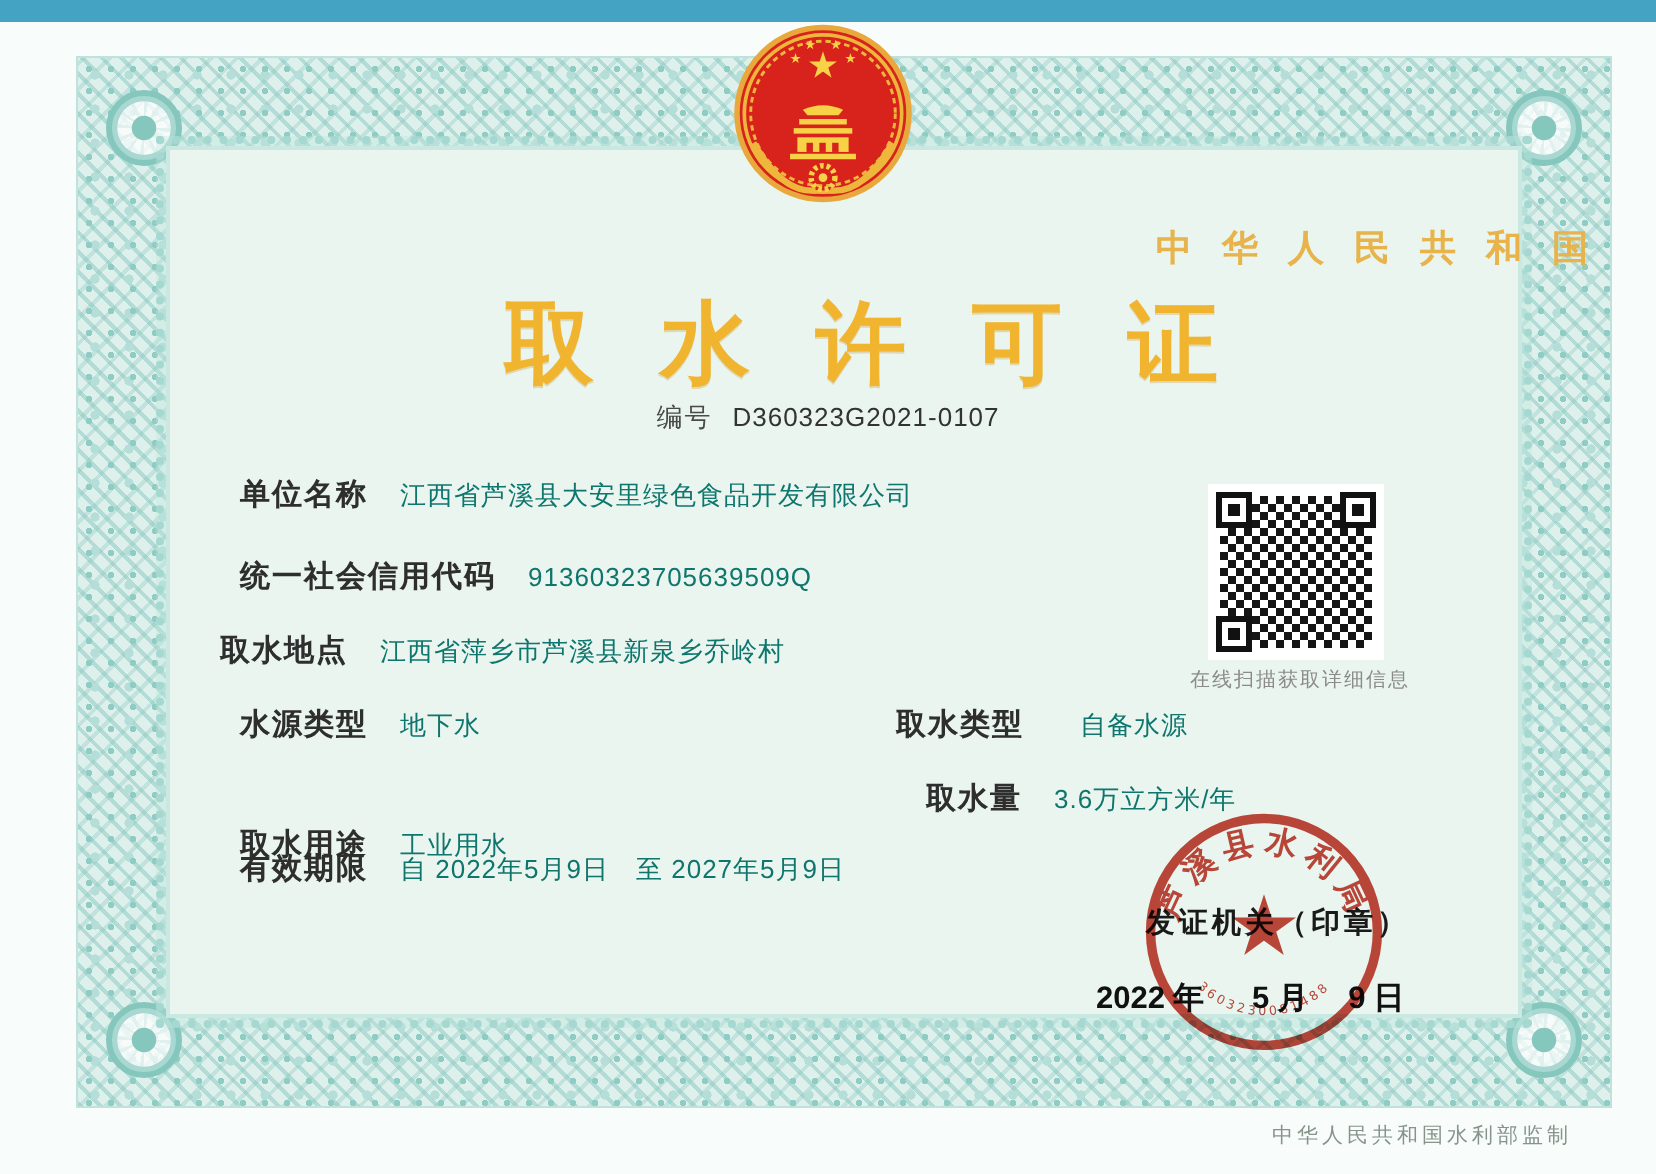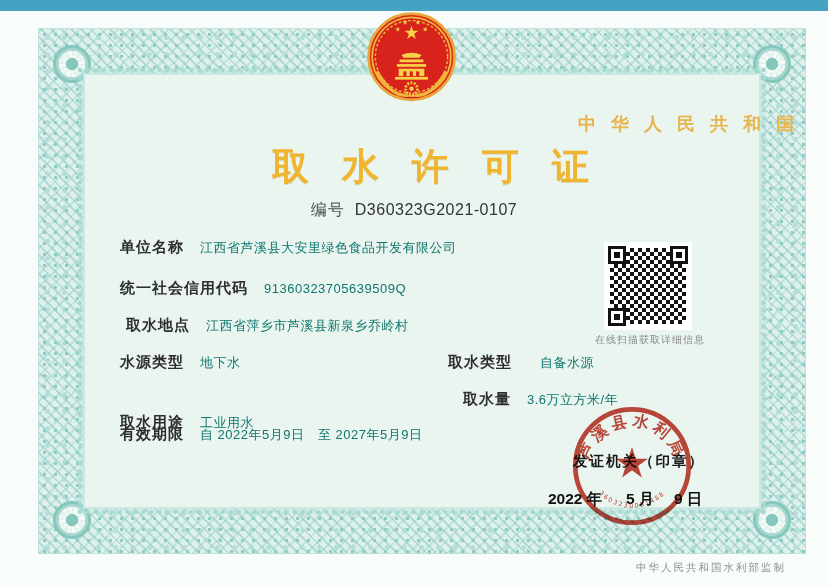--- a/index.html
+++ b/index.html
@@ -41,36 +41,36 @@
 
   
   .emblem{position:absolute;left:365px;top:11px;width:93px;height:97px;}
   .country{
     position:absolute;left:34px;top:112px;width:760px;text-align:right;
     color:#e7b34a;font-weight:bold;font-size:18px;letter-spacing:15px;padding-left:15px;
     font-family:"Liberation Sans", sans-serif;
   }
   .title{
     position:absolute;left:34px;top:142px;width:760px;text-align:center;
-    color:#f1b42e;font-weight:bold;font-size:37px;letter-spacing:33px;padding-left:33px;
+    color:#f1b42e;font-weight:bold;font-size:45px;letter-spacing:33px;padding-left:33px;
     font-family:Liberation Serif, serif;
     text-shadow:0 1px 0 rgba(190,130,20,.25);
   }
   .serial{
     position:absolute;left:34px;top:200px;width:760px;text-align:center;
-    color:#4a4a4a;font-size:16px;letter-spacing:1px;
+    color:#4a4a4a;font-size:13px;letter-spacing:1px;
   }
   .serial .num{margin-left:10px;letter-spacing:.5px;color:#333;}
 
   
   .row{position:absolute;display:flex;align-items:baseline;white-space:nowrap;}
   .row .lab{font-weight:bold;color:#2e2e2e;font-size:15px;letter-spacing:1px;}
   .row .val{margin-left:16px;color:#0f766e;font-size:13px;font-weight:400;letter-spacing:.5px;}
   .r1{left:120px;top:238px;} .r2{left:120px;top:279px;}
-  .r3{left:126px;top:316px;align-items:center;} .r4{left:120px;top:353px;}
+  .r3{left:110px;top:316px;align-items:center;} .r4{left:120px;top:353px;}
   .r5{left:120px;top:389px;margin-top:24px;} .r6{left:120px;top:425px;}
   .r4b{left:448px;top:353px;gap:12px;} .r5b{left:463px;top:390px;}
 
   
   .qr{position:absolute;left:604px;top:242px;width:88px;height:88px;background:#fff;padding:3px;box-sizing:border-box;}
   .qr-noise{
     position:absolute;left:6px;top:6px;right:6px;bottom:6px;
     background-image:
       repeating-conic-gradient(#151515 0% 25%, #ffffff 0% 50%),
       repeating-conic-gradient(rgba(0,0,0,.85) 0% 25%, rgba(255,255,255,0) 0% 50%);

